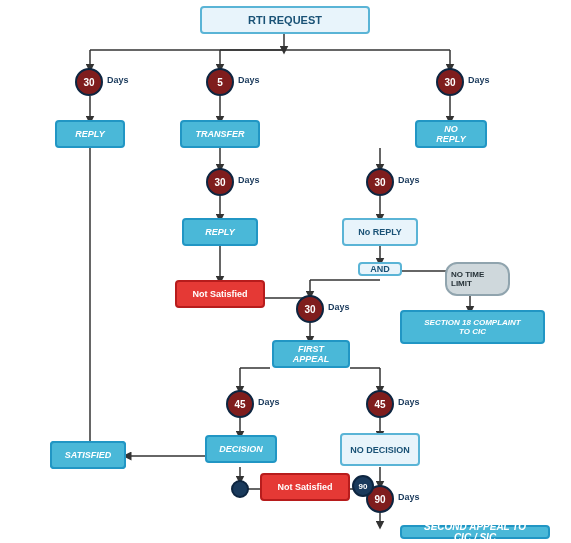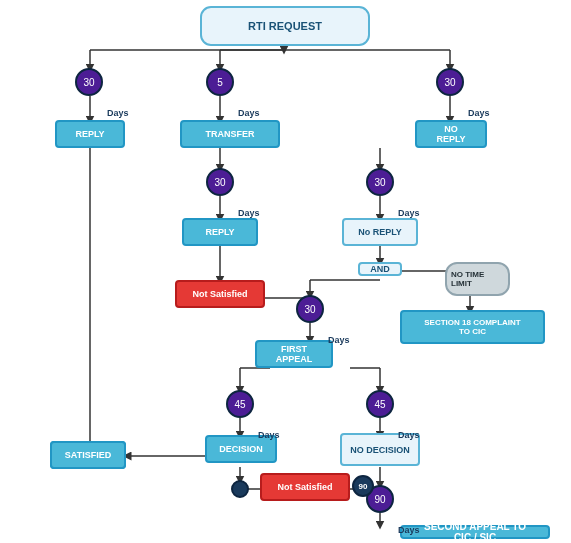--- a/index.html
+++ b/index.html
@@ -33,20 +33,21 @@
       text-align: center;
       font-weight: bold;
     }
     .box-blue {
       background: #4ab8d8;
       border: 2px solid #2196c4;
       color: #fff;
       font-size: 9px;
       border-radius: 4px;
       padding: 3px 16px;
+      font-style: italic;
     }
     .box-white {
       background: #e8f4fb;
       border: 2px solid #5ab4d6;
       color: #1a5276;
       font-size: 9px;
       border-radius: 4px;
       padding: 3px 5px;
     }
     .box-red {
@@ -60,25 +61,25 @@
     .box-gray {
       background: #cfd8dc;
       border: 2px solid #90a4ae;
       color: #263238;
       font-size: 8px;
       border-radius: 12px;
       padding: 3px 4px;
       text-align: left;
     }
     .oval-dark {
-      background: #4c1d95;
+      background: #7f1d1d;
       border: 2px solid #0d2540;
       color: #fff;
       font-size: 10px;
-      font-weight: normal;
+      font-weight: bold;
       border-radius: 50%;
       width: 28px;
       height: 28px;
     }
     .oval-small {
       background: #1a3a5c;
       border: 2px solid #0d2540;
       color: #fff;
       font-size: 8px;
       font-weight: bold;
@@ -92,21 +93,20 @@
       border-radius: 50%;
       width: 18px;
       height: 18px;
     }
     .label-days {
       position: absolute;
       font-size: 9px;
       color: #1a3a5c;
       font-weight: bold;
       z-index: 2;
-      margin-top: 33px;
     }
     .top-title {
       background: #e8f4fb;
       border: 2px solid #5ab4d6;
       color: #1a5276;
       font-size: 11px;
       font-weight: bold;
       border-radius: 4px;
       padding: 4px 10px;
     }
@@ -181,21 +181,21 @@
 
     <line x1="340" y1="489" x2="365" y2="489" stroke="#333" stroke-width="1.5"></line>
 
     <defs>
       <marker id="arrow" markerWidth="6" markerHeight="6" refX="3" refY="3" orient="auto">
         <path d="M0,0 L0,6 L6,3 z" fill="#333"></path>
       </marker>
     </defs>
   </svg>
 
-  <div class="node top-title" style="left:200px; top:6px; width:170px; height:40px;border-radius:11px;">
+  <div class="node top-title" style="left:200px; top:6px; width:170px; height:28px;">
     <span>RTI REQUEST</span>
   </div>
 
   <div class="node oval-dark" style="left:75px; top:68px;">
     <span>30</span>
   </div>
   <div class="label-days" style="left:107px; top:75px;">
     <span>Days</span>
   </div>
 
@@ -210,21 +210,21 @@
     <span>30</span>
   </div>
   <div class="label-days" style="left:468px; top:75px;">
     <span>Days</span>
   </div>
 
   <div class="node box-blue" style="left:55px; top:120px; width:70px; height:28px;">
     <span>REPLY</span>
   </div>
 
-  <div class="node box-blue" style="left:180px; top:120px; width:100px; height:28px;">
+  <div class="node box-blue" style="left:180px; top:120px; width:80px; height:28px;">
     <span>TRANSFER</span>
   </div>
 
   <div class="node box-blue" style="left:415px; top:120px; width:72px; height:28px;">
     <span>NO REPLY</span>
   </div>
 
   <div class="node oval-dark" style="left:206px; top:168px;">
     <span>30</span>
   </div>
@@ -259,21 +259,21 @@
     <span>30</span>
   </div>
   <div class="label-days" style="left:328px; top:302px;">
     <span>Days</span>
   </div>
 
   <div class="node box-gray" style="left:445px; top:262px; width:65px; height:34px; font-size:8px;">
     <span>NO TIME LIMIT</span>
   </div>
 
-  <div class="node box-blue" style="left:255px; top:340px; width:78px; height:28px;">
+  <div class="node box-blue" style="left:272px; top:340px; width:78px; height:28px;">
     <span>FIRST APPEAL</span>
   </div>
 
   <div class="node box-blue" style="left:400px; top:310px; width:145px; height:34px; font-size:8px;">
     <span>SECTION 18 COMPLAINT TO CIC</span>
   </div>
 
   <div class="node box-blue" style="left:50px; top:441px; width:76px; height:28px;">
     <span>SATISFIED</span>
   </div>

